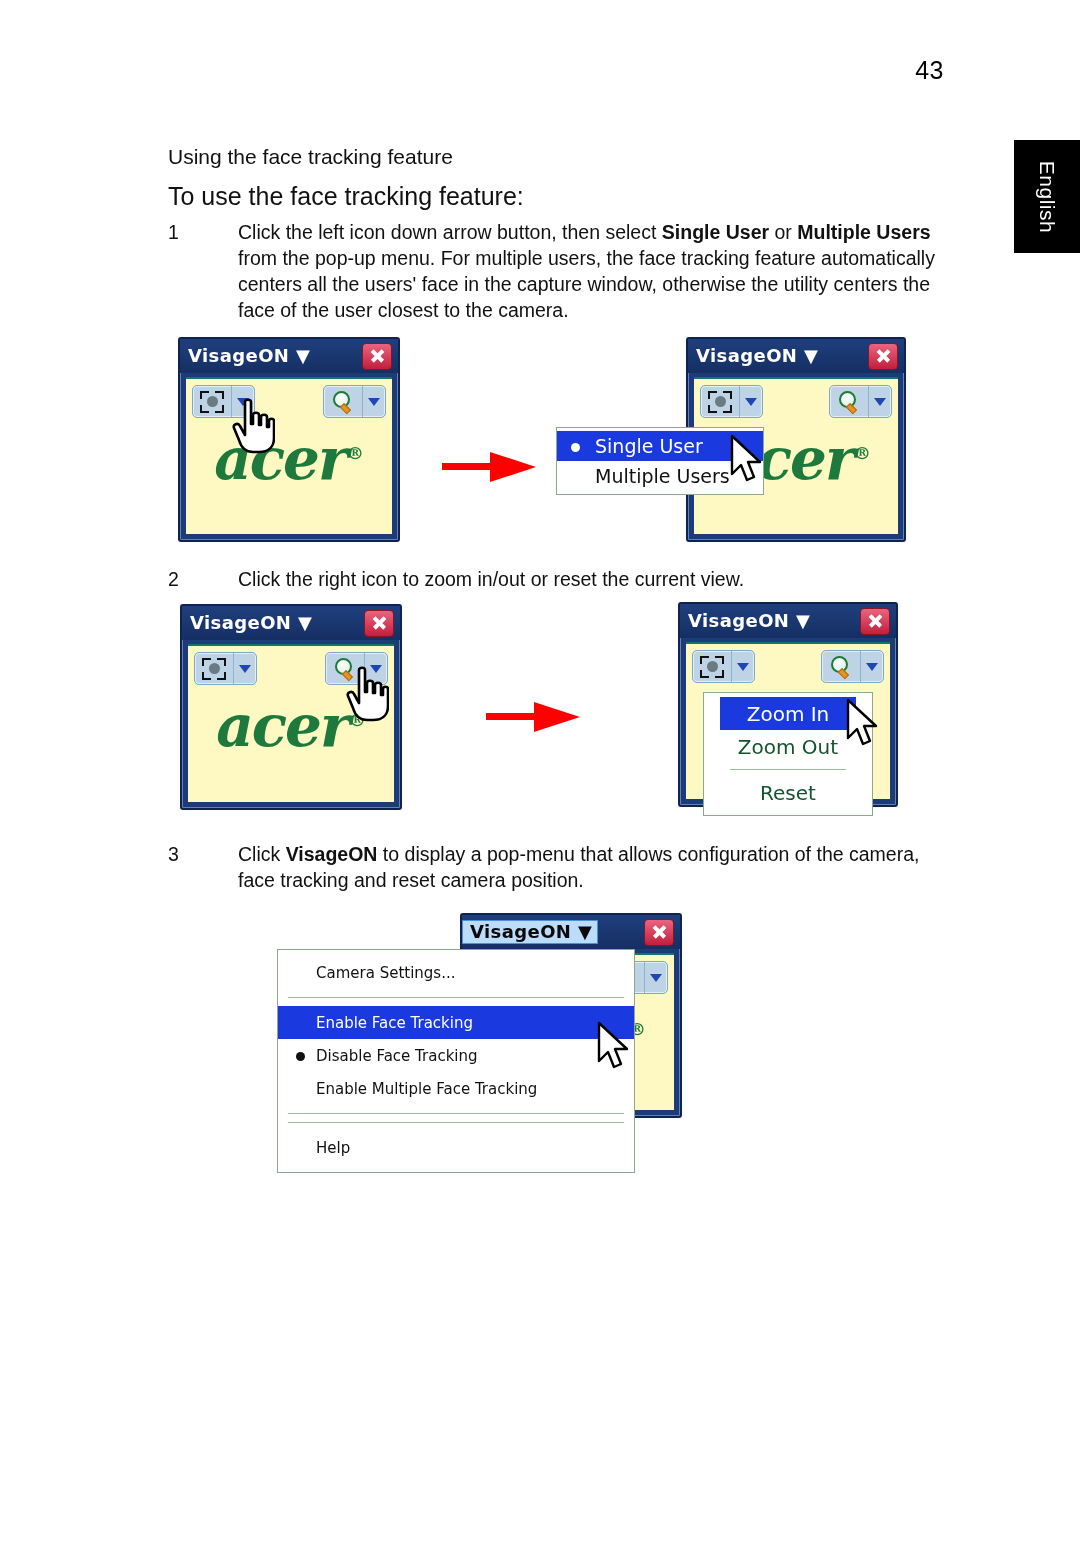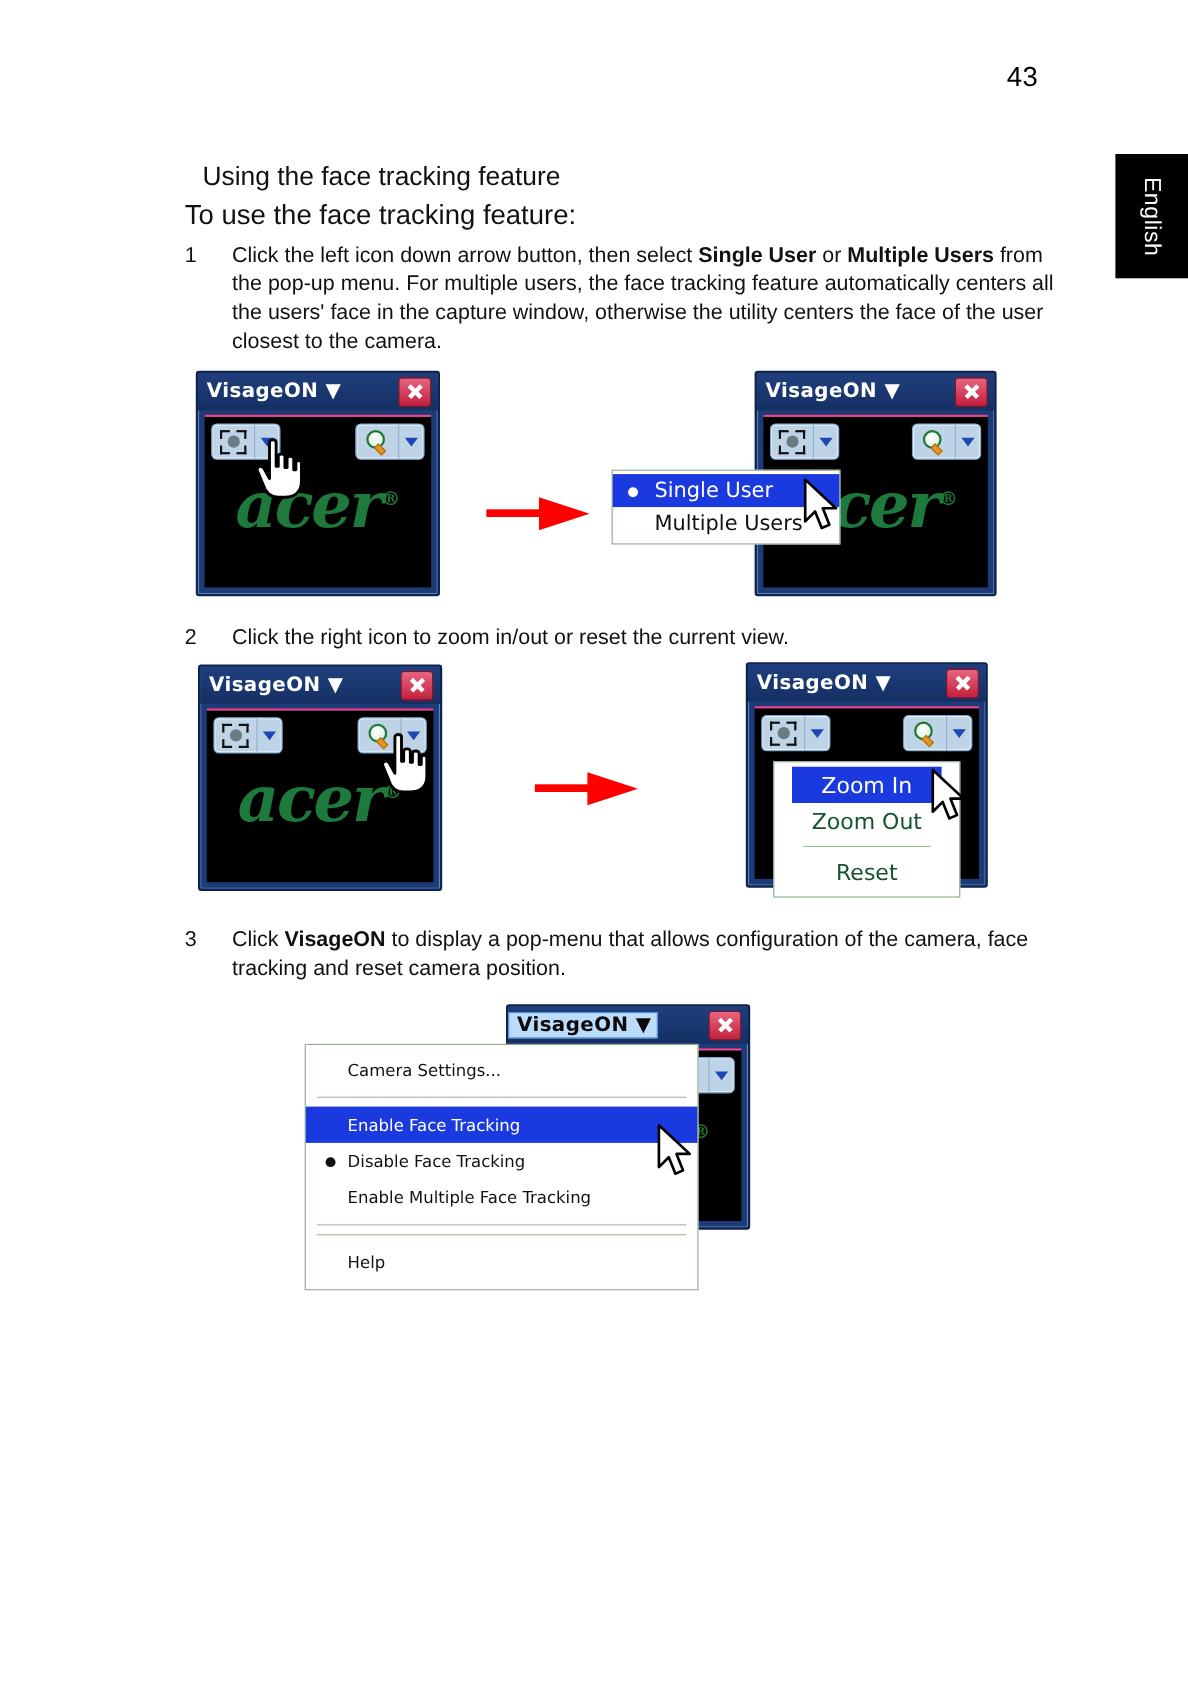--- a/index.html
+++ b/index.html
@@ -49,23 +49,23 @@
     width: 80px;
     text-align: center;
     font-size: 21px;
     letter-spacing: .5px;
     line-height: 24px;
   }
 
   
   .heading {
     position: absolute;
-    left: 184px;
+    left: 168px;
     top: 131px;
-    font-size: 24px;
+    font-size: 21px;
     font-weight: 400;
     letter-spacing: 0px;
     color: #111;
   }
   .intro {
     position: absolute;
     left: 168px;
     top: 182px;
     font-size: 25px;
     color: #111;
@@ -78,21 +78,21 @@
     color: #111;
     width: 790px;
   }
   .step .num {
     position: absolute;
     left: 0;
     top: 0;
     width: 30px;
   }
   .step .body {
-    margin-left: 43px;
+    margin-left: 70px;
     display: block;
   }
   .step b { font-weight: 700; }
 
   #step1 { top: 219px; }
   #step2 { top: 566px; }
   #step3 { top: 841px; }
 
   
   .vwin {
@@ -151,22 +151,22 @@
   }
   .vwin .close-btn::before { transform: rotate(45deg); }
   .vwin .close-btn::after  { transform: rotate(-45deg); }
 
   .vwin .client {
     position: absolute;
     left: 6px;
     right: 6px;
     top: 38px;
     bottom: 6px;
-    background: #000000;
-    border-top: 2px solid #ec4899;
+    background: #fef9c3;
+    border-top: 2px solid #0f766e;
     box-sizing: border-box;
     overflow: hidden;
   }
   .vwin .toolbar {
     position: absolute;
     left: 6px;
     right: 6px;
     top: 6px;
     height: 32px;
     display: flex;

